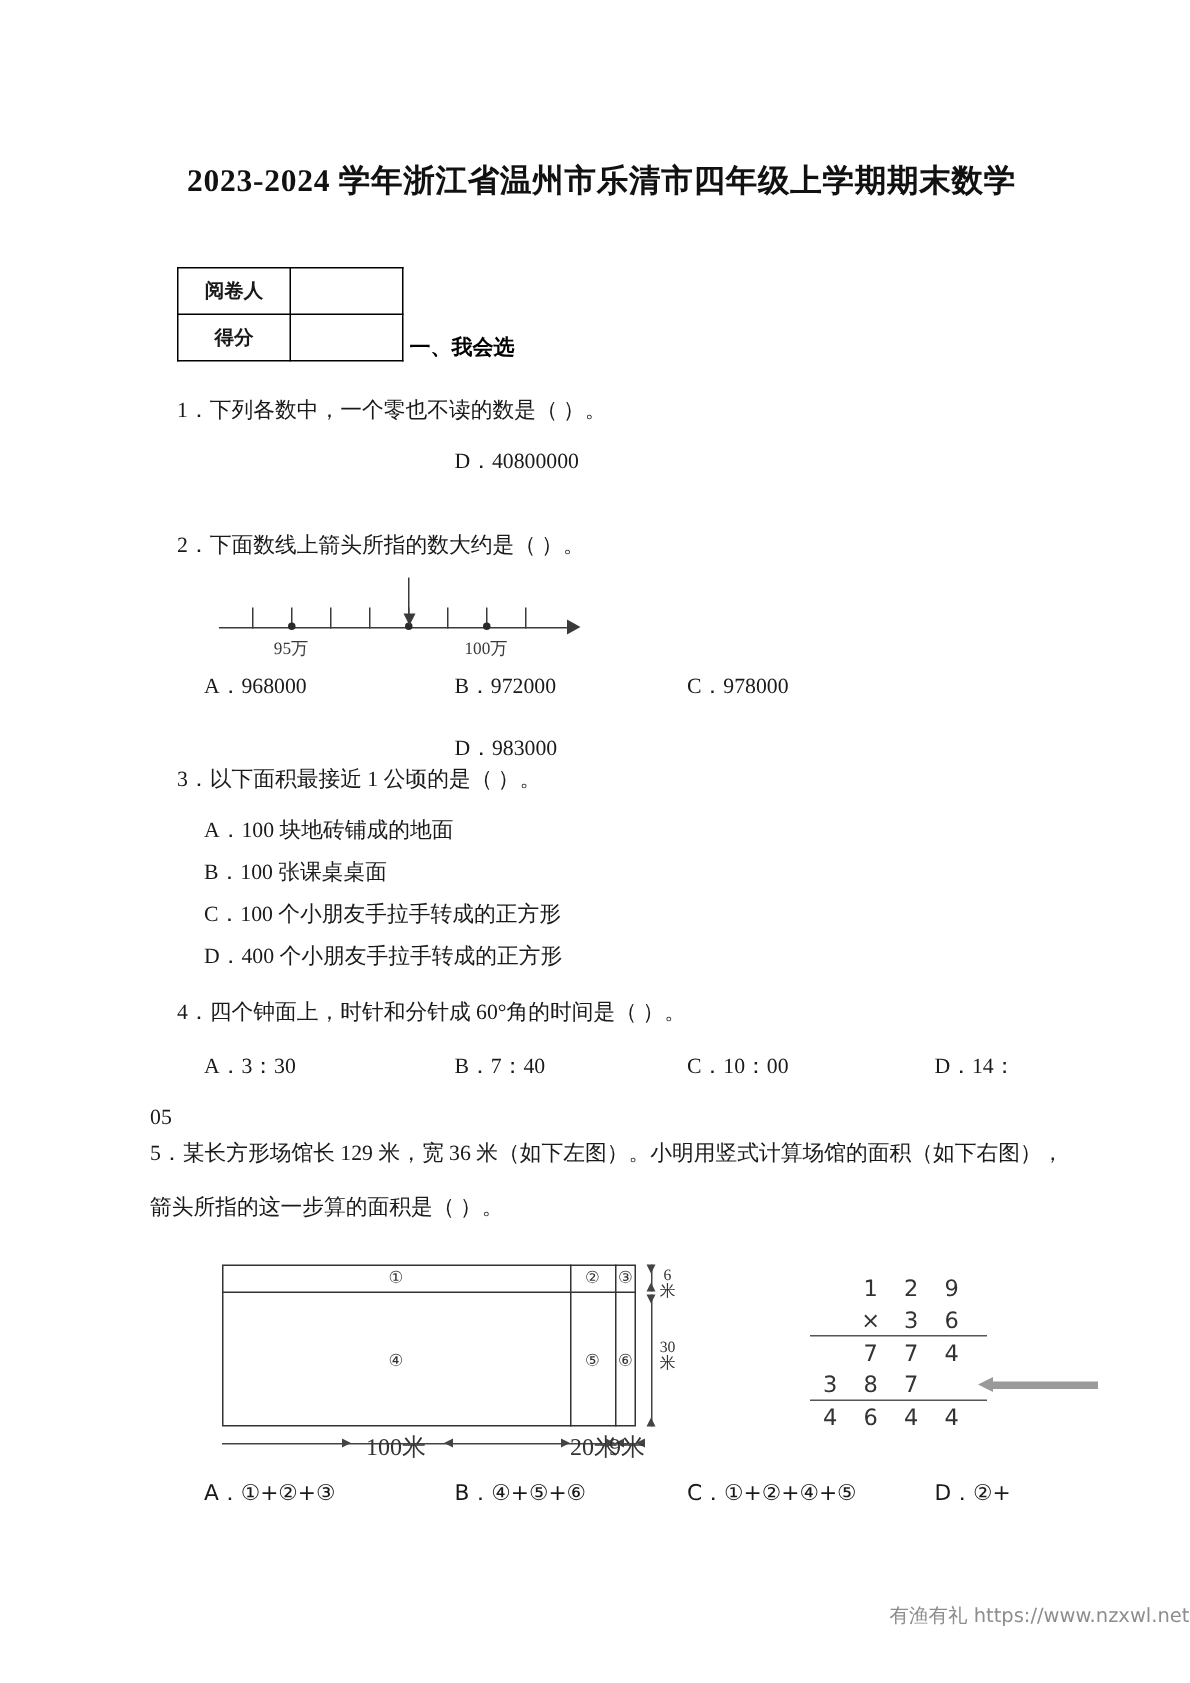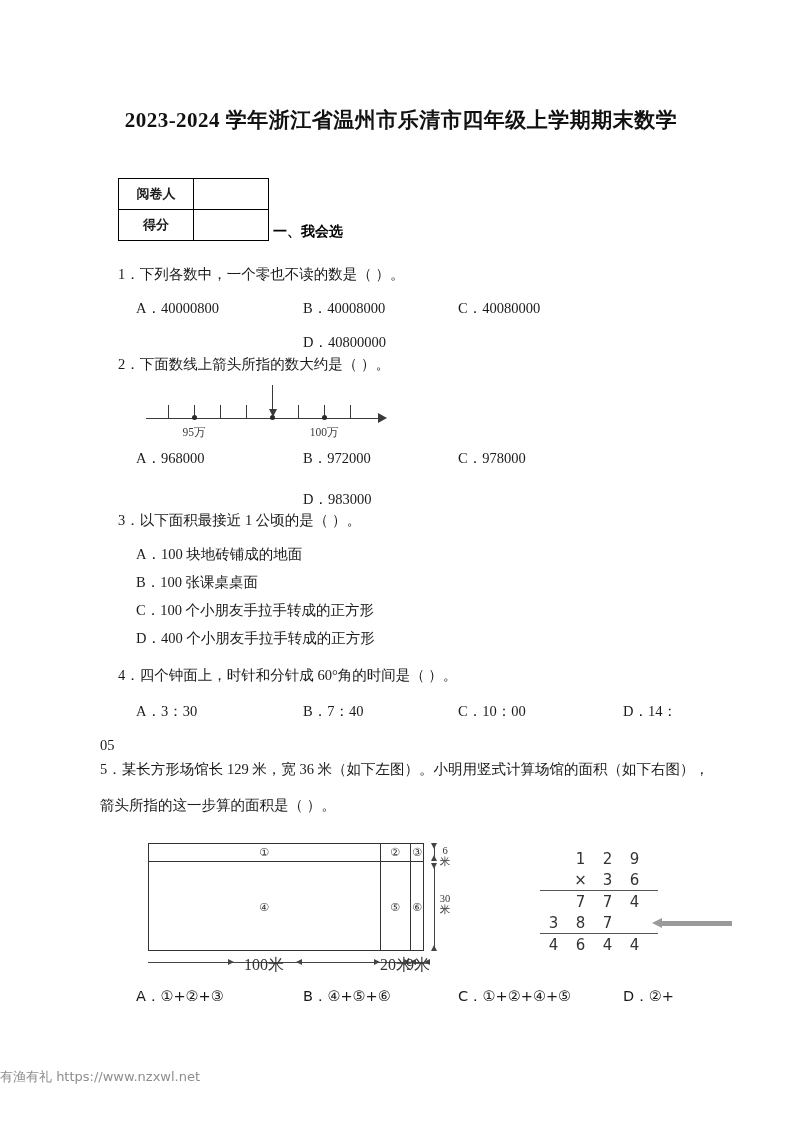--- a/index.html
+++ b/index.html
@@ -293,21 +293,21 @@
     border-top: 5.5px solid transparent;
     border-bottom: 5.5px solid transparent;
   }
 
   
   .footer {
     position: absolute;
     left: 0;
     top: 1068px;
     width: 793px;
-    text-align: left;
+    text-align: right;
     font-size: 13px;
     color: #8d8d8d;
     font-family: "DejaVu Sans", "Liberation Sans", sans-serif;
   }
 </style>
 </head>
 <body>
 
 <div class="page">
 
@@ -326,25 +326,20 @@
         <td class="lbl">得分</td>
         <td class="val"></td>
       </tr>
     </tbody>
       </table>
     <div class="section-heading">一、我会选</div>
   </div>
 
   <div class="q" style="top:262px">
     <div class="q-stem">1．下列各数中，一个零也不读的数是（      ）。</div>
-    <div class="opts-row" style="margin-top:10px">
-      <span class="opt" style="left:18px">A．40000800</span>
-      <span class="opt" style="left:185px">B．40008000</span>
-      <span class="opt" style="left:340px">C．40080000</span>
-    </div>
     <div class="opts-row" style="margin-top:10px">
       <span class="opt" style="left:185px">D．40800000</span>
     </div>
   </div>
 
   <div class="q" style="top:352px">
     <div class="q-stem">2．下面数线上箭头所指的数大约是（      ）。</div>
   </div>
 
   <div class="numline">

